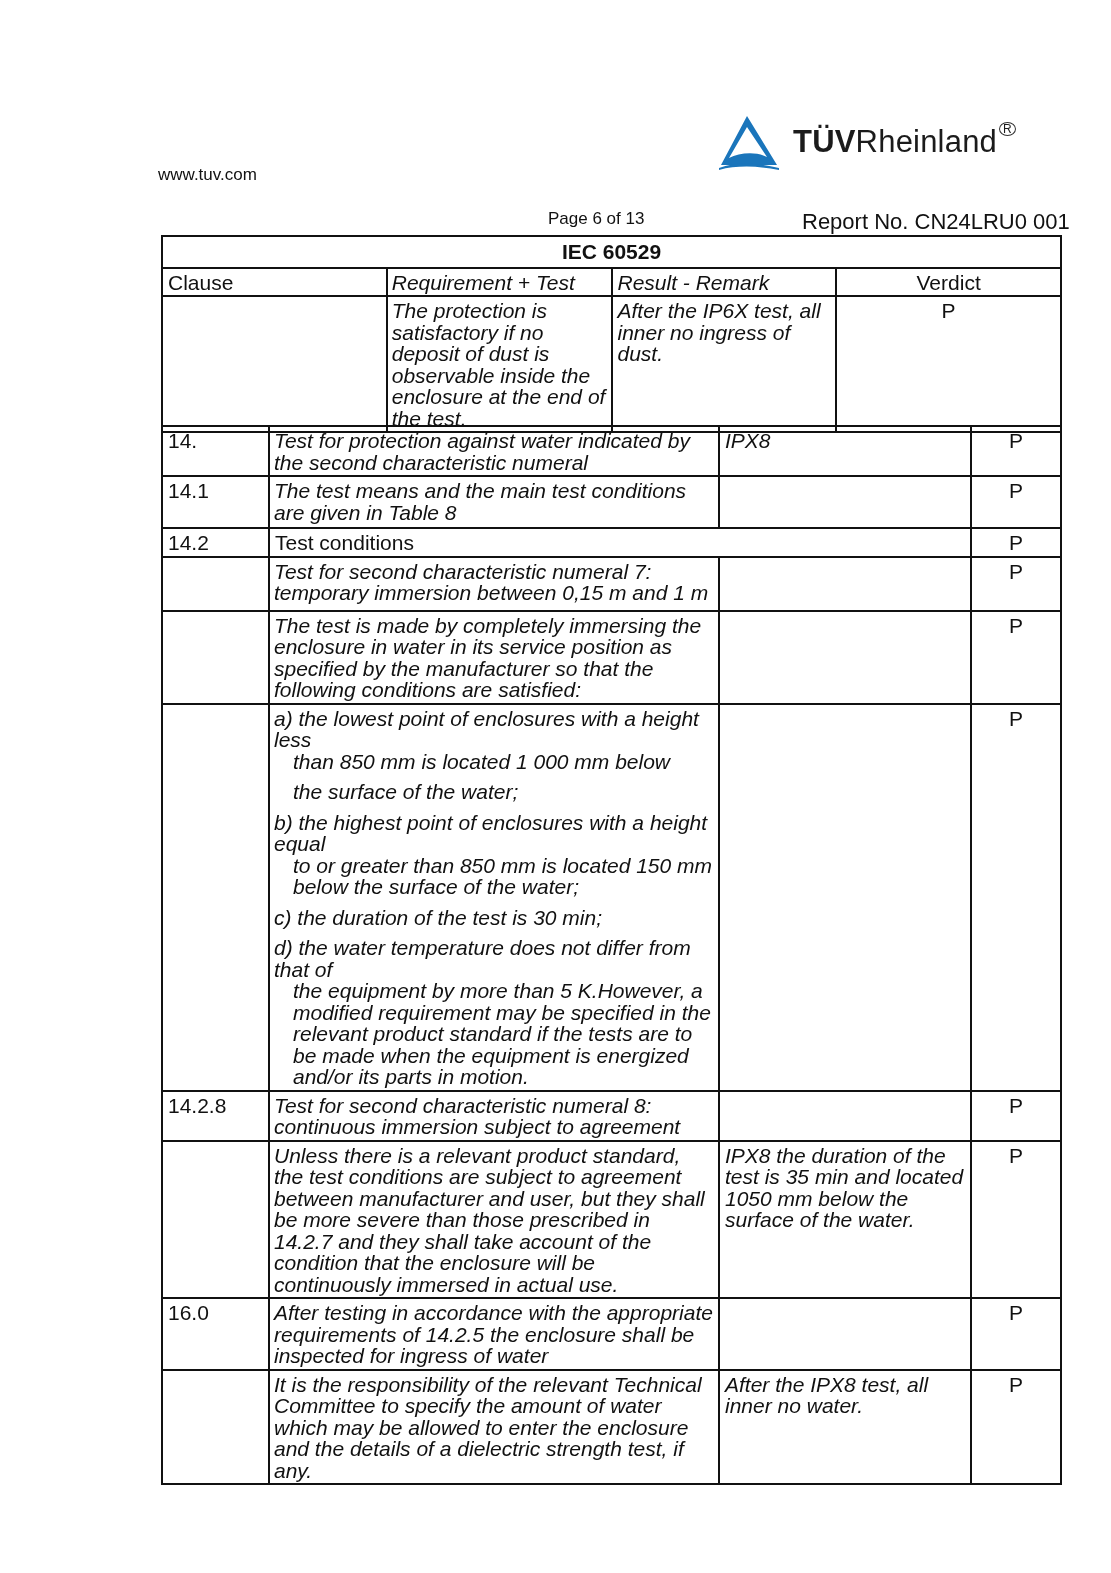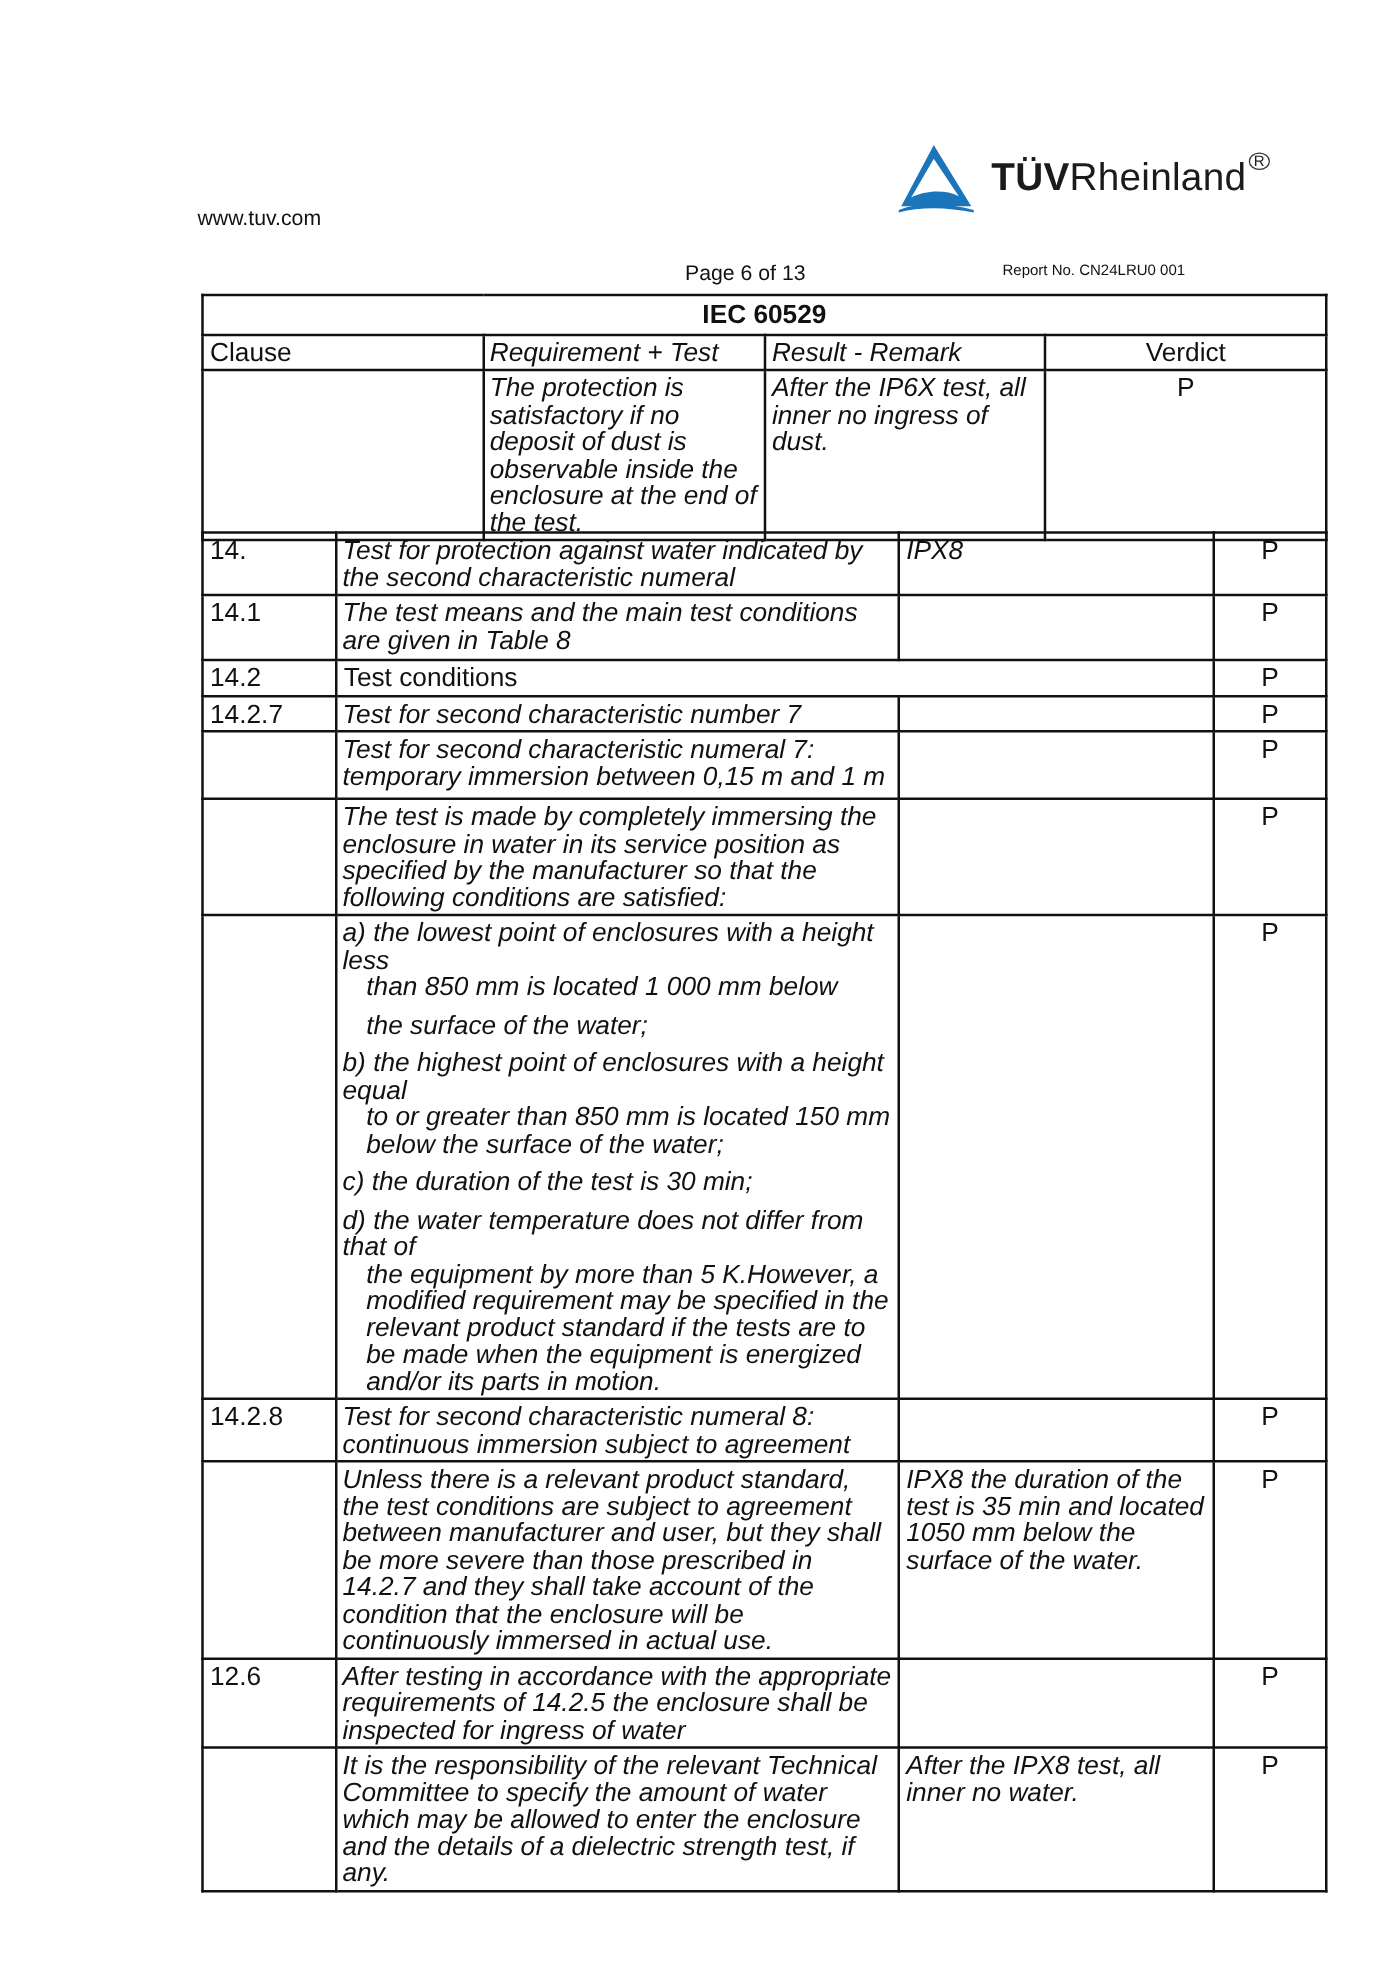--- a/index.html
+++ b/index.html
@@ -4,21 +4,21 @@
 <style>
   html, body { margin: 0; padding: 0; background: #ffffff; }
   body { width: 1111px; height: 1573px; position: relative; font-family: "Liberation Sans", sans-serif; color: #111; }
   .site { position: absolute; left: 158px; top: 165px; font-size: 17px; }
   .logo { position: absolute; left: 717px; top: 113px; display: flex; align-items: center; }
   .logo svg { width: 64px; height: 58px; }
   .logo-text { font-size: 31px; margin-left: 12px; color: #1b1b1b; letter-spacing: 0.2px; }
   .logo-text b { font-weight: bold; }
   .logo-reg { font-size: 12px; vertical-align: super; margin-left: 2px; border: 1px solid #333; border-radius: 50%; padding: 0 3px; line-height: 12px; display: inline-block; position: relative; top: -8px; }
   .page-no { position: absolute; left: 548px; top: 209px; font-size: 17px; }
-  .report-no { position: absolute; left: 802px; top: 209px; font-size: 12px; }
+  .report-no { position: absolute; left: 802px; top: 209px; font-size: 22px; }
 
   table { border-collapse: collapse; position: absolute; left: 161px; width: 901px; table-layout: fixed; font-size: 21px; }
   td { border: 2px solid #111; vertical-align: top; padding: 3px 5px 2px 5px; line-height: 21.5px; }
   td.clause { width: 95px; }
   td.req { width: 439px; padding-left: 4px; font-style: italic; }
   td.res { width: 240px; font-style: italic; }
   td.ver { text-align: center; }
   .title-cell { text-align: center; font-weight: bold; padding: 4px 0 4px 0; }
   .sub { padding-left: 19px; }
   .item { margin-bottom: 9px; }
@@ -74,26 +74,20 @@
     <td class="clause">14.1</td>
     <td class="req">The test means and the main test conditions are given in Table 8</td>
     <td class="res"></td>
     <td class="ver">P</td>
   </tr>
   <tr>
     <td class="clause">14.2</td>
     <td colspan="2">Test conditions</td>
     <td class="ver">P</td>
   </tr>
-  <tr>
-    <td class="clause">14.2.7</td>
-    <td class="req">Test for second characteristic number 7</td>
-    <td class="res"></td>
-    <td class="ver">P</td>
-  </tr>
   <tr style="height:54px">
     <td class="clause"></td>
     <td class="req">Test for second characteristic numeral 7: temporary immersion between 0,15 m and 1 m</td>
     <td class="res"></td>
     <td class="ver">P</td>
   </tr>
   <tr>
     <td class="clause"></td>
     <td class="req">The test is made by completely immersing the enclosure in water in its service position as specified by the manufacturer so that the following conditions are satisfied:</td>
     <td class="res"></td>
@@ -130,21 +124,21 @@
     <td class="res"></td>
     <td class="ver">P</td>
   </tr>
   <tr>
     <td class="clause"></td>
     <td class="req">Unless there is a relevant product standard, the test conditions are subject to agreement between manufacturer and user, but they shall be more severe than those prescribed in 14.2.7 and they shall take account of the condition that the enclosure will be continuously immersed in actual use.</td>
     <td class="res">IPX8 the duration of the test is 35 min and located 1050 mm below the surface of the water.</td>
     <td class="ver">P</td>
   </tr>
   <tr>
-    <td class="clause">12.6</td>
+    <td class="clause">16.0</td>
     <td class="req">After testing in accordance with the appropriate requirements of 14.2.5 the enclosure shall be inspected for ingress of water</td>
     <td class="res"></td>
     <td class="ver">P</td>
   </tr>
   <tr>
     <td class="clause"></td>
     <td class="req">It is the responsibility of the relevant Technical Committee to specify the amount of water which may be allowed to enter the enclosure and the details of a dielectric strength test, if any.</td>
     <td class="res">After the IPX8 test, all inner no water.</td>
     <td class="ver">P</td>
   </tr>

